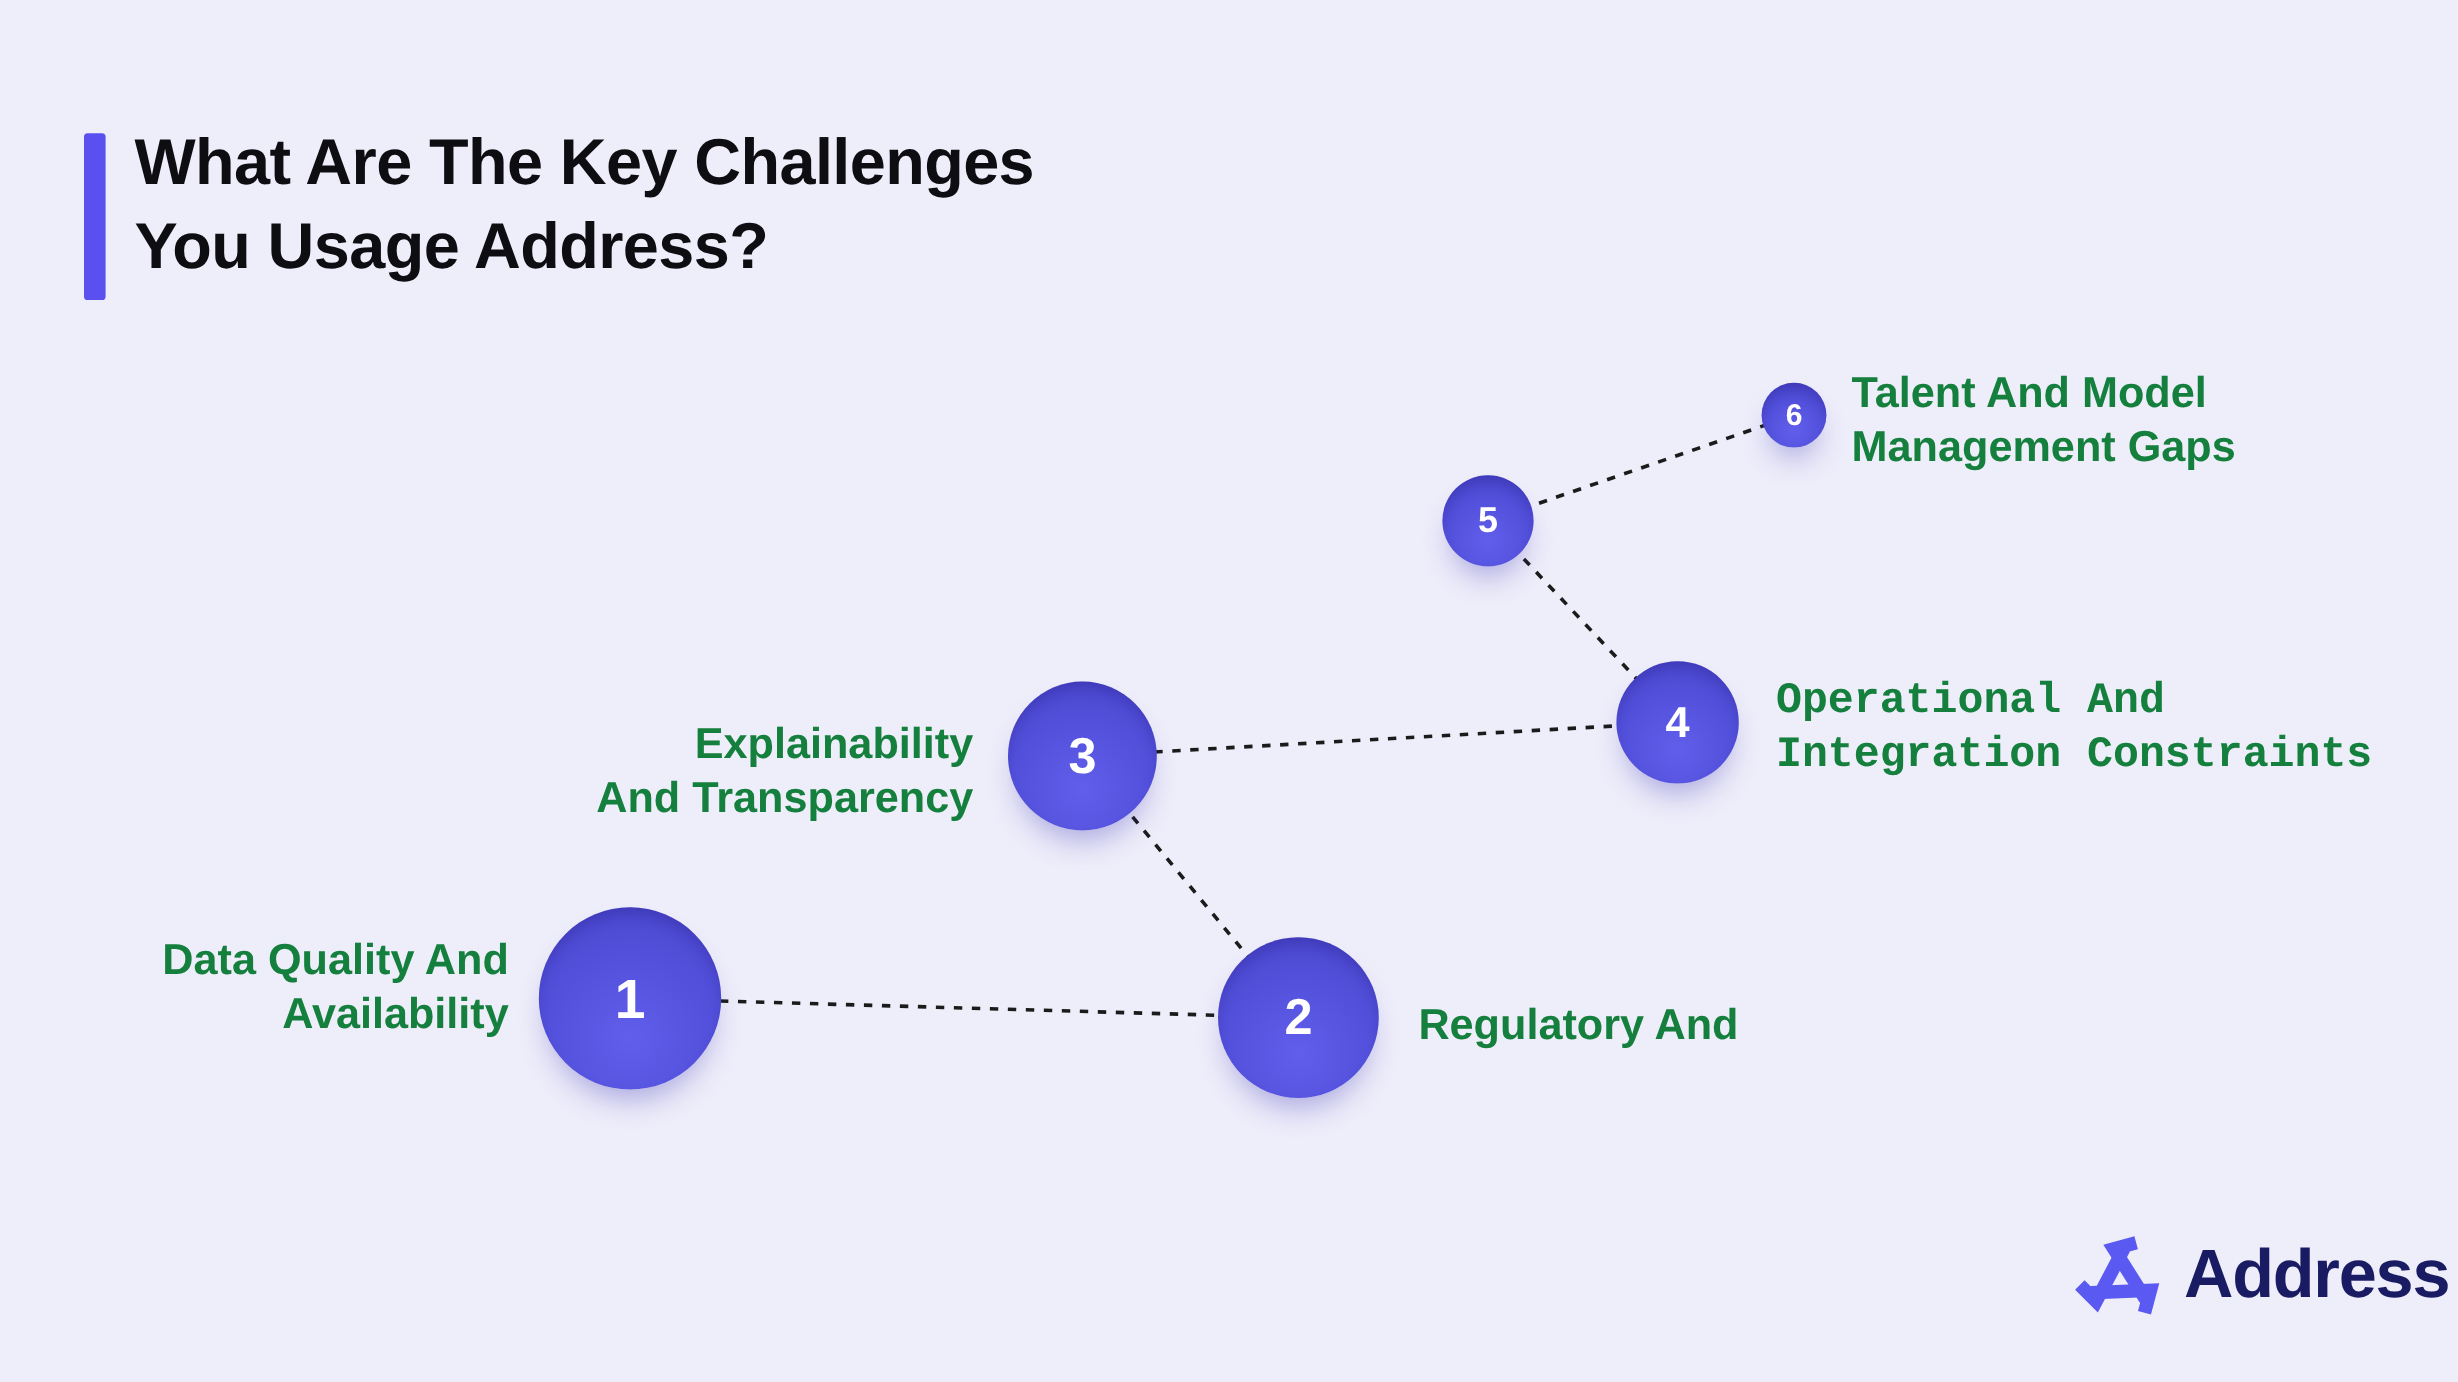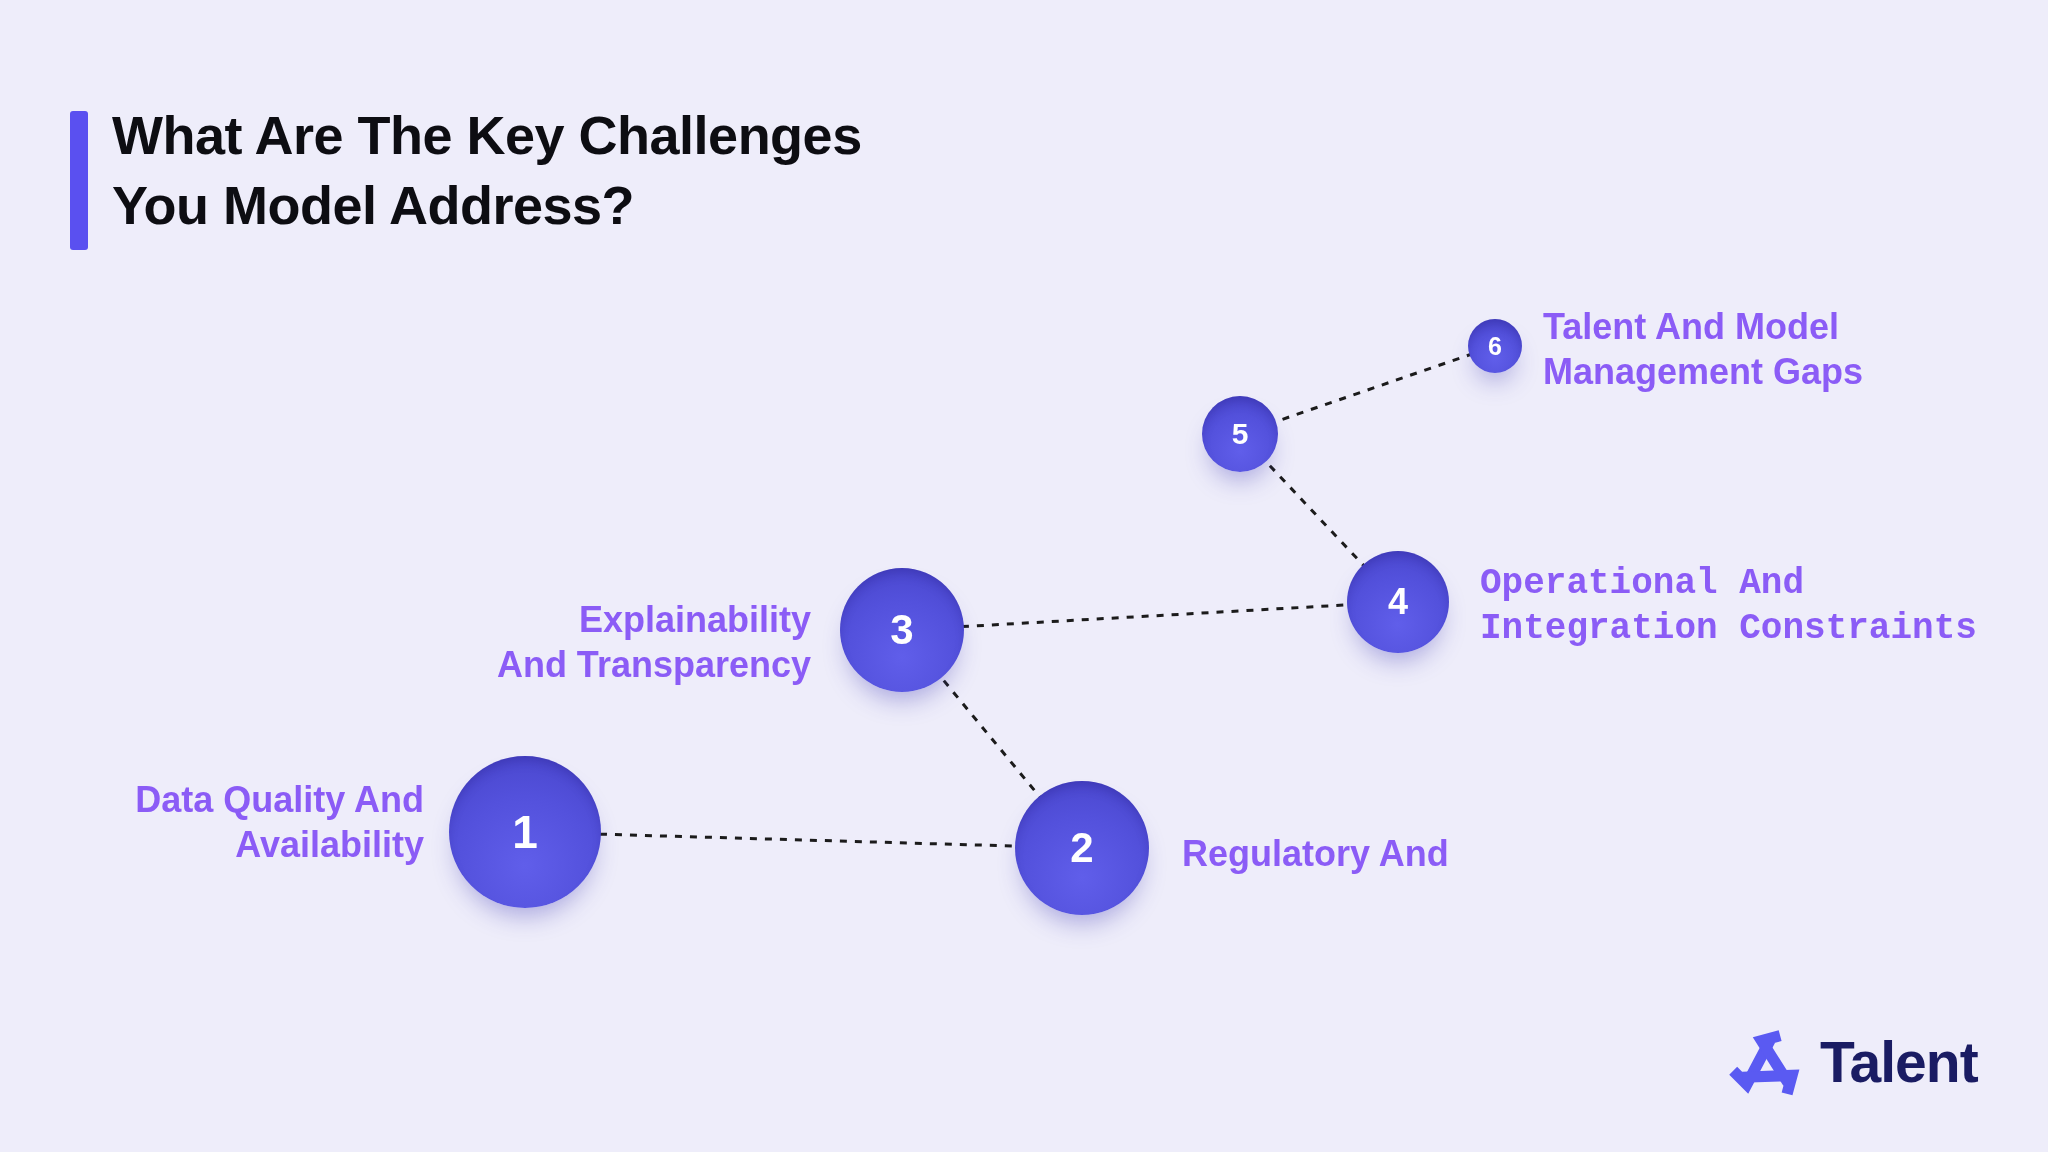--- a/index.html
+++ b/index.html
@@ -36,21 +36,21 @@
     box-shadow:0 16px 24px -8px rgba(64,58,180,0.38),
                inset 0 8px 12px -4px rgba(25,15,110,0.28);
     display:flex;align-items:center;justify-content:center;
     color:#FFFFFF;font-weight:700;
   }
 
   
   .label{
     position:absolute;
     font-size:36px;font-weight:700;line-height:45px;
-    color:#8b5cf6;transform:translateY(-50%);
+    color:#15803d;transform:translateY(-50%);
     white-space:nowrap;
   }
   .label.right{text-align:right;}
   .label.left{text-align:left;}
 
   
   .logo{
     position:absolute;left:1726px;top:1020px;
     display:flex;align-items:center;gap:14px;
   }
@@ -60,21 +60,21 @@
   }
 </style>
 </head>
 <body>
 
 <div class="canvas">
 
   <div class="title-bar"></div>
   <div class="title">
     <div>What Are The Key Challenges</div>
-    <div>You Model Address?</div>
+    <div>You Usage Address?</div>
   </div>
 
   <svg class="links" width="2048" height="1152">
     <line x1="525" y1="832" x2="1082" y2="848"></line>
     <line x1="1082" y1="848" x2="902" y2="630"></line>
     <line x1="902" y1="630" x2="1398" y2="602"></line>
     <line x1="1398" y1="602" x2="1240" y2="434"></line>
     <line x1="1240" y1="434" x2="1495" y2="346"></line>
   </svg>
 
@@ -118,16 +118,16 @@
   </div>
 
   <div class="logo">
     <svg class="logo-mark" viewBox="0 0 100 100">
       <g fill="none" stroke="#5A5AF2" stroke-width="14" stroke-linecap="butt" stroke-linejoin="miter">
         <path id="lm" d="M9 61 L26 78 L55 23"></path>
         <use href="#lm" xlink:href="#lm" transform="rotate(120 51 56)"></use>
         <use href="#lm" xlink:href="#lm" transform="rotate(240 51 56)"></use>
       </g>
     </svg>
-    <div class="logo-text">Talent</div>
+    <div class="logo-text">Address</div>
   </div>
 
 </div>
 
 </body></html>

